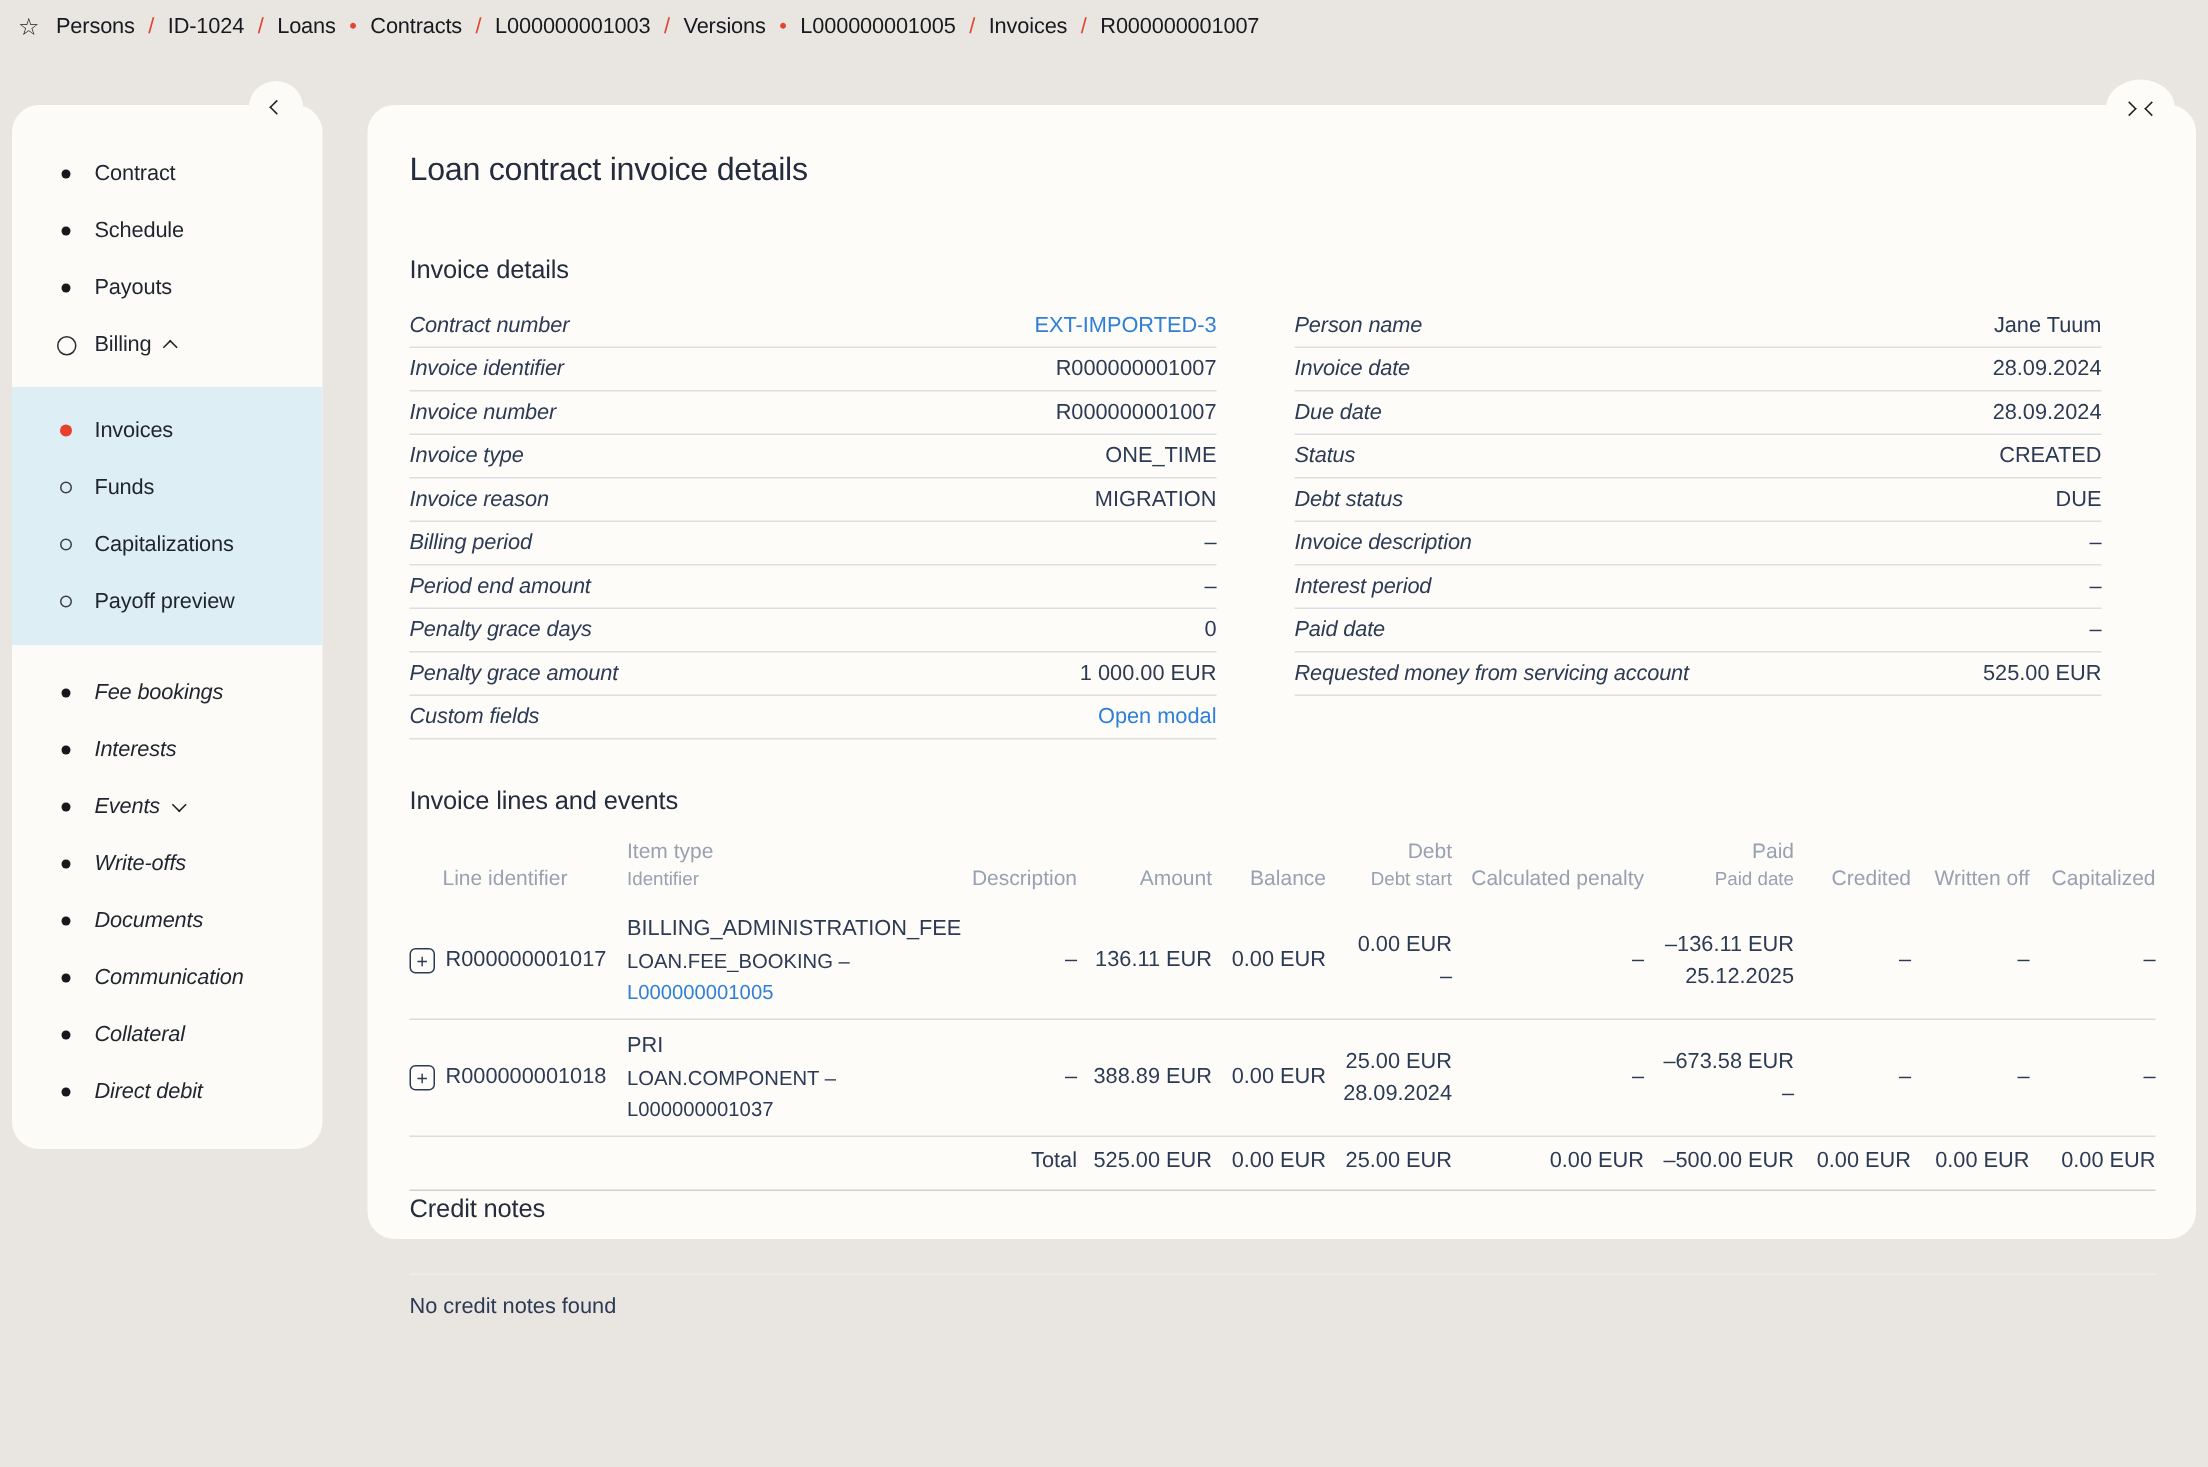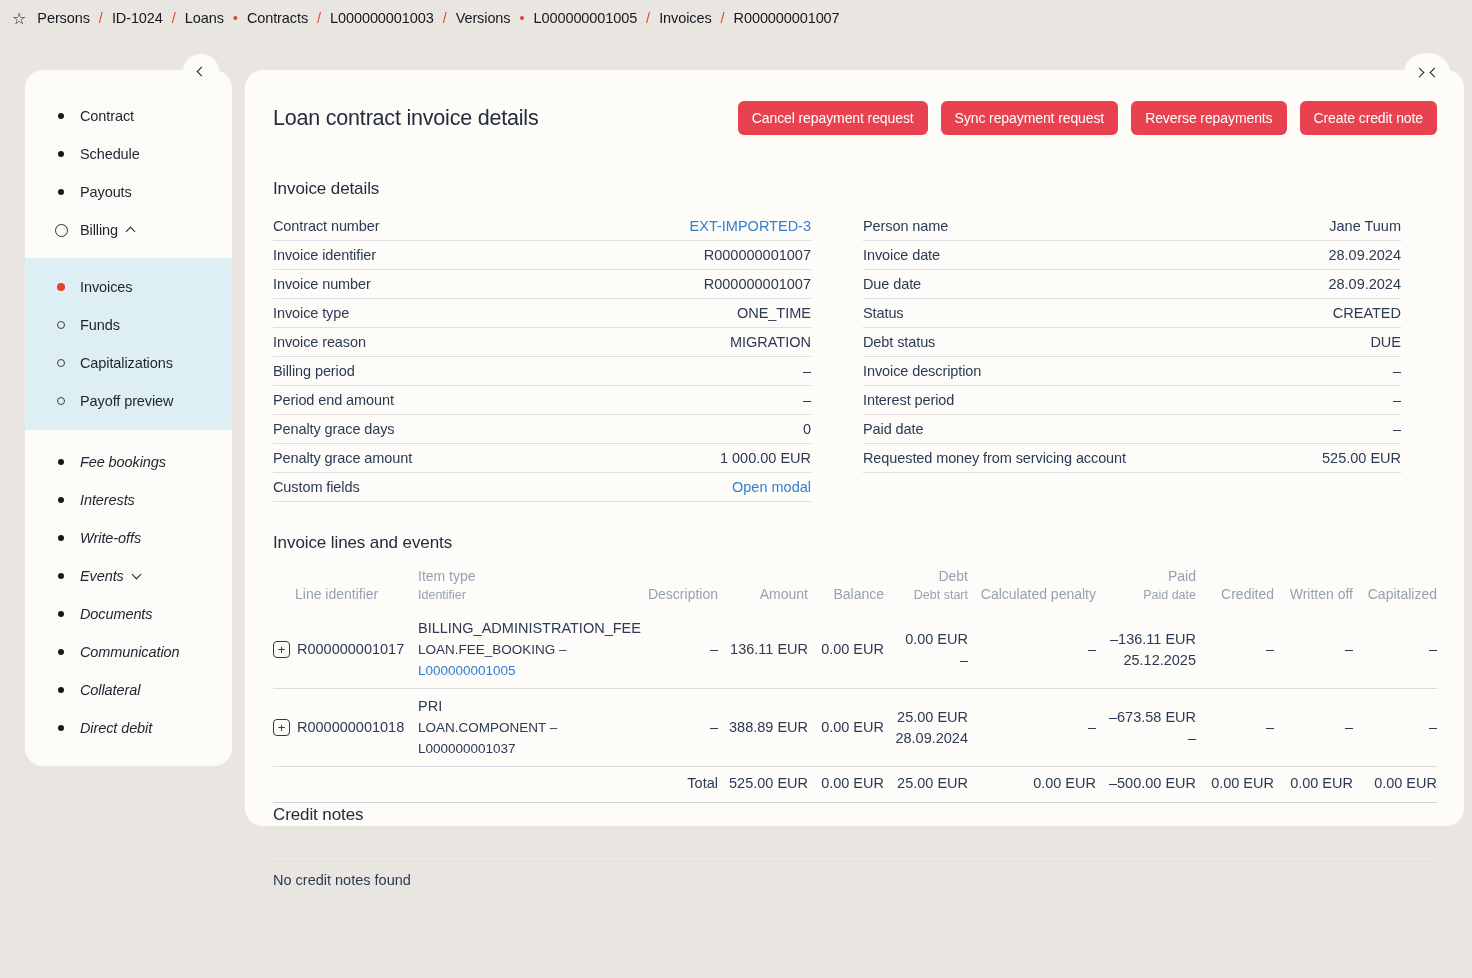--- a/index.html
+++ b/index.html
@@ -15,21 +15,21 @@
   .breadcrumb {
     position:absolute; top:0; left:0; height:36px; width:100%;
     display:flex; align-items:center; gap:9px; padding-left:12px;
     font-size:14.5px; color:#16191f;
   }
   .star { font-size:16px; color:#16191f; margin-right:2px; }
   .bc-item { cursor:pointer; letter-spacing:-0.1px; }
   .bc-sep { color:#e0472e; }
   
   .sidebar {
-    position:absolute; left:25px; top:70px; width:207px; height:696px;
+    position:absolute; left:8px; top:70px; width:207px; height:696px;
     background:#fcfbf8; border-radius:18px;
   }
   .collapse-btn {
     position:absolute; top:-16px; left:158px; width:36px; height:34px;
     border-radius:50%; background:#fcfbf8;
     display:flex; align-items:center; justify-content:center; cursor:pointer;
   }
   .chev {
     display:inline-block; width:7px; height:7px;
     border-left:1.8px solid #1c2027; border-bottom:1.8px solid #1c2027;
@@ -72,21 +72,21 @@
     cursor:pointer; letter-spacing:-0.1px;
   }
   h2 { font-size:17px; font-weight:500; color:#242c3d; letter-spacing:-0.1px; }
   .h-details { margin-top:44px; }
   
   .details { margin-top:13px; display:grid; grid-template-columns:538px 538px; column-gap:52px; }
   .drow {
     display:flex; justify-content:space-between; align-items:center;
     height:29px; border-bottom:1px solid #dedde2; font-size:14.5px; color:#2c3a54;
   }
-  .drow .lab { letter-spacing:-0.1px; }
+  .drow .lab { letter-spacing:-0.1px;font-style:italic; }
   .drow .val { text-align:right; }
   .linky { color:#2f7fd6 !important; cursor:pointer; }
   
   .h-lines { margin-top:31px; }
   .tgrid { display:grid; grid-template-columns:145px 215px 85px 90px 76px 84px 128px 100px 78px 79px 84px; }
   .lhead { margin-top:15px; align-items:end; padding-bottom:9px; }
   .th { display:flex; flex-direction:column; justify-content:flex-end; color:#98a1b2; }
   .th.right { text-align:right; align-items:flex-end; }
   .th .topl { font-size:14px; }
   .th .sub { font-size:12.5px; margin-top:4px; }
@@ -205,28 +205,28 @@
       <div class="nav-item">
         <span class="bwrap">
           <span class="bullet b-filled"></span>
         </span>
         <span>Interests</span>
       </div>
       <div class="nav-item">
         <span class="bwrap">
           <span class="bullet b-filled"></span>
         </span>
-        <span>Write-offs</span>
-      </div>
-      <div class="nav-item">
-        <span class="bwrap">
-          <span class="bullet b-filled"></span>
-        </span>
         <span>Events</span>
         <span class="chev down"></span>
+      </div>
+      <div class="nav-item">
+        <span class="bwrap">
+          <span class="bullet b-filled"></span>
+        </span>
+        <span>Write-offs</span>
       </div>
       <div class="nav-item">
         <span class="bwrap">
           <span class="bullet b-filled"></span>
         </span>
         <span>Documents</span>
       </div>
       <div class="nav-item">
         <span class="bwrap">
           <span class="bullet b-filled"></span>
@@ -249,26 +249,20 @@
 </aside>
 
 <main class="main">
   <div class="panel-toggle">
     <span class="chev right"></span>
     <span class="chev left"></span>
   </div>
 
   <header class="page-head">
     <h1>Loan contract invoice details</h1>
-    <div class="actions" id="actions">
-        <button class="btn">Cancel repayment request</button>
-        <button class="btn">Sync repayment request</button>
-        <button class="btn">Reverse repayments</button>
-        <button class="btn">Create credit note</button>
-      </div>
   </header>
 
   <h2 class="h-details">Invoice details</h2>
   <div class="details">
     <div id="details-left">
         <div class="drow">
           <span class="lab">Contract number</span>
           <span class="val linky">EXT-IMPORTED-3</span>
         </div>
         <div class="drow">

